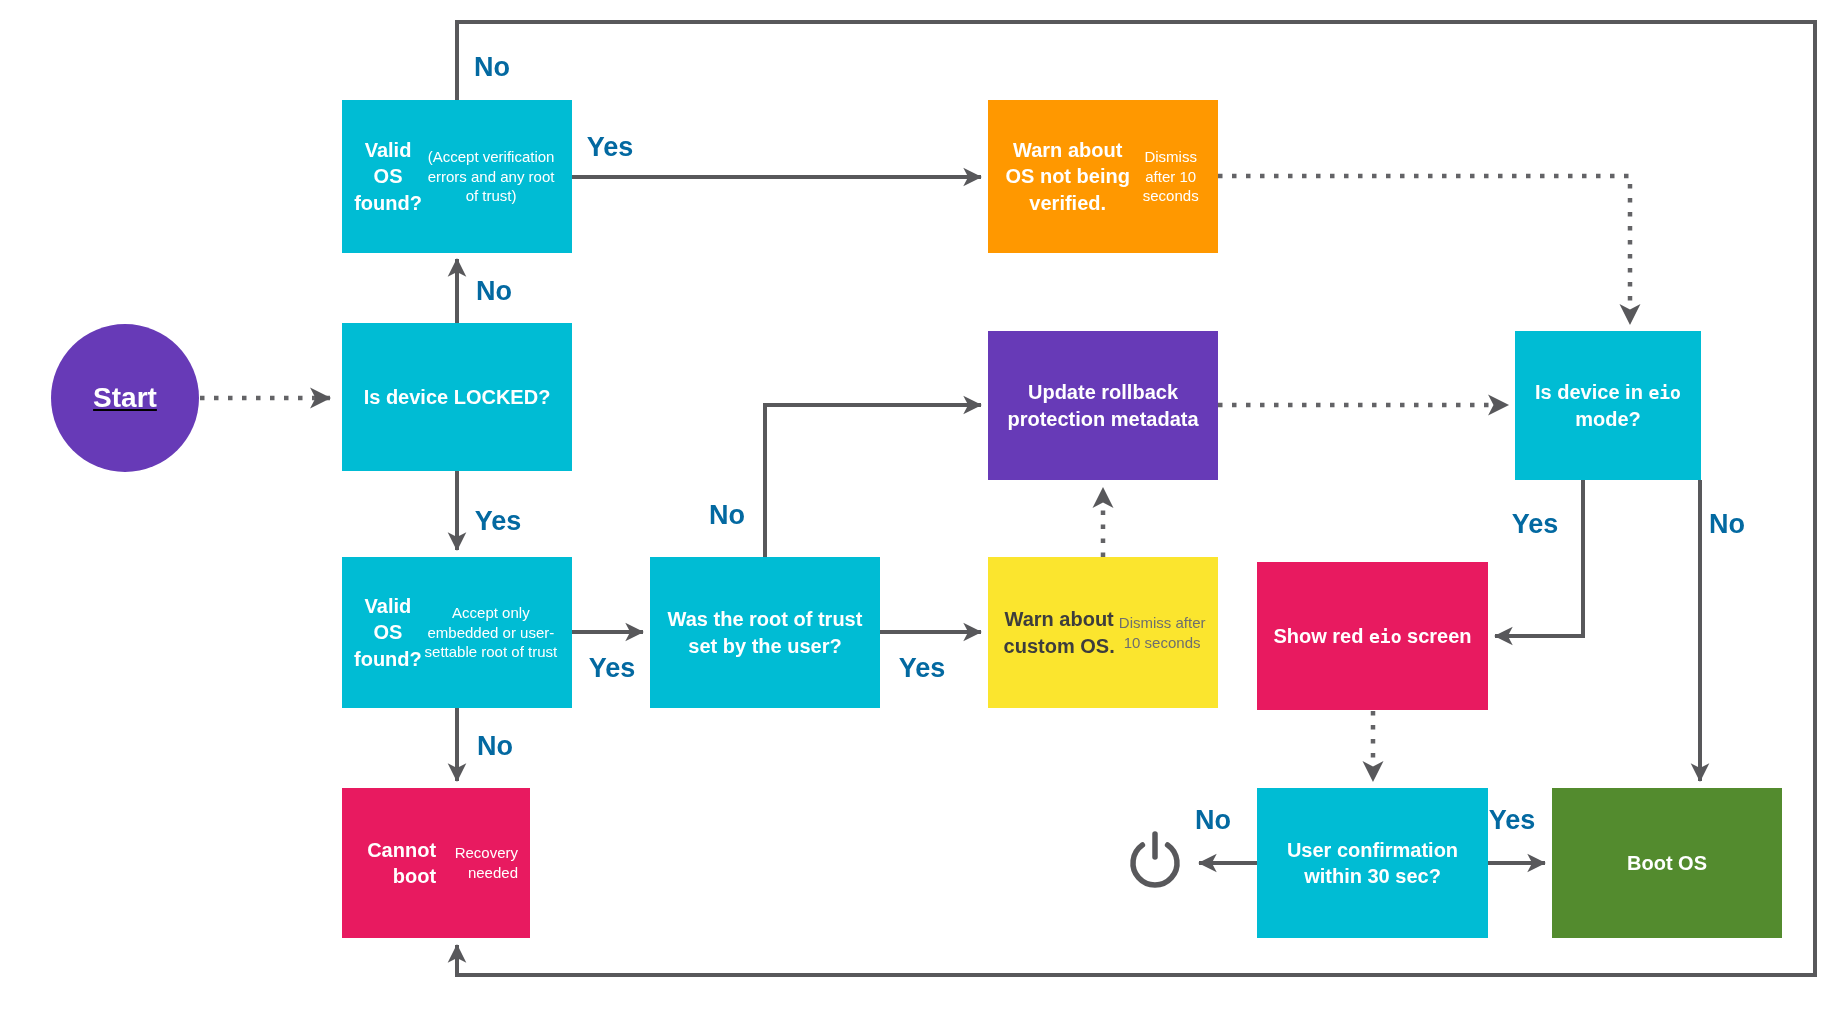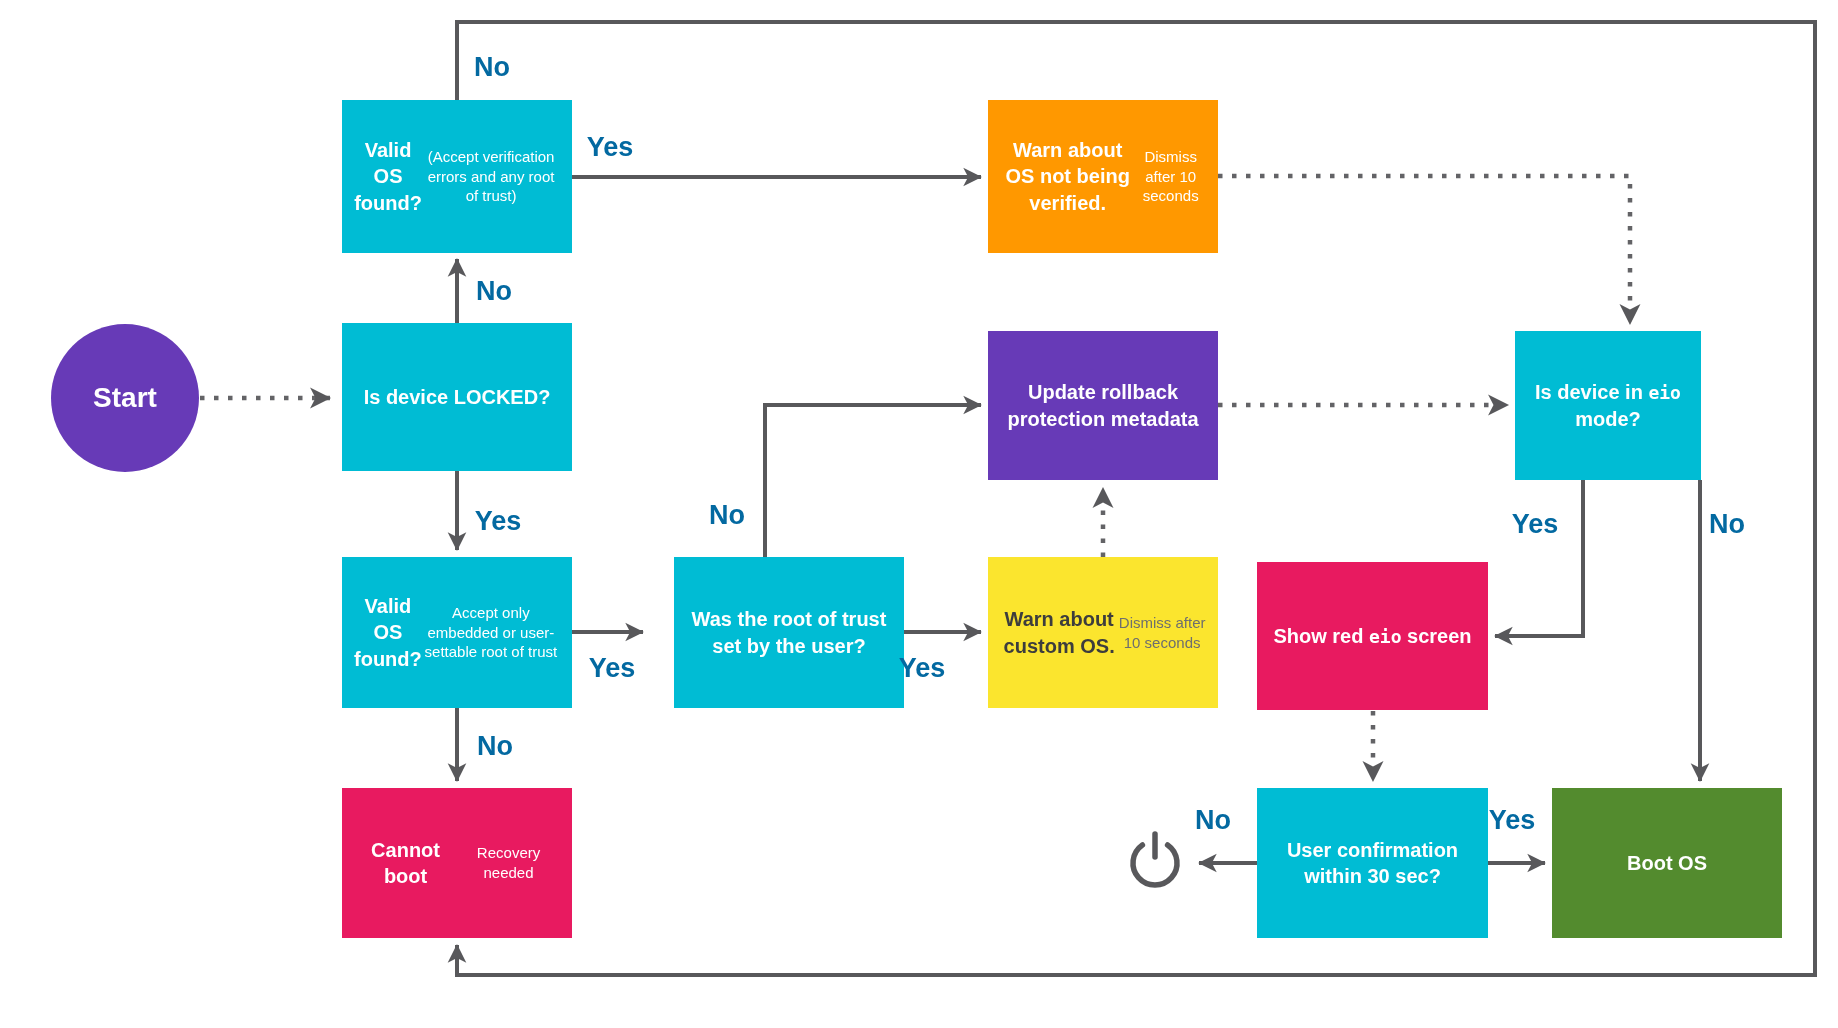--- a/index.html
+++ b/index.html
@@ -12,21 +12,21 @@
   .node .body{font-weight:normal;font-size:15px;line-height:1.32;color:#ffffff;}
   .mono{font-family:"DejaVu Sans Mono",monospace;font-size:18px;}
   .cyan{background:#00BCD4;}
   .orange{background:#FF9800;text-align:center;}
   .purple{background:#673AB7;}
   .yellow{background:#FBE52E;}
   .yellow .title{color:#3d3d3d;}
   .yellow .body{color:#6e6e6e;}
   .pink{background:#E81A60;}
   .green{background:#538B2E;}
-  .circle{border-radius:50%;}
+  .circle{border-radius:50%;text-decoration:underline;}
   .edge-label{position:absolute;transform:translate(-50%,-50%);font-weight:bold;font-size:27px;color:#0369a1;white-space:nowrap;}
 </style>
 </head>
 <body>
 
 <div class="canvas">
 
   <svg class="layer" width="1838" height="1028" viewBox="0 0 1838 1028">
     <defs>
       <marker id="arrow" viewBox="0 0 12 12" refX="10.5" refY="6" markerWidth="5.6" markerHeight="5.6" orient="auto-start-reverse" markerUnits="strokeWidth">
@@ -87,34 +87,34 @@
 
   <div class="node cyan" style="left:1515px;top:331px;width:186px;height:149px;">
     <span class="title"><span>Is device in </span><span class="mono">eio</span><span> mode?</span></span>
   </div>
 
   <div class="node cyan" style="left:342px;top:557px;width:230px;height:151px;">
     <span class="title">Valid OS found?</span>
     <span class="body">Accept only embedded or user-settable root of trust</span>
   </div>
 
-  <div class="node cyan" style="left:650px;top:557px;width:230px;height:151px;margin-left:24px;">
+  <div class="node cyan" style="left:650px;top:557px;width:230px;height:151px;">
     <span class="title">Was the root of trust set by the user?</span>
   </div>
 
   <div class="node yellow" style="left:988px;top:557px;width:230px;height:151px;">
     <span class="title">Warn about custom OS.</span>
     <span class="body">Dismiss after 10 seconds</span>
   </div>
 
   <div class="node pink" style="left:1257px;top:562px;width:231px;height:148px;">
     <span class="title"><span>Show red </span><span class="mono">eio</span><span> screen</span></span>
   </div>
 
-  <div class="node pink" style="left:342px;top:788px;width:230px;height:150px;">
+  <div class="node pink" style="left:342px;top:788px;width:188px;height:150px;text-align:right;">
     <span class="title">Cannot boot</span>
     <span class="body">Recovery needed</span>
   </div>
 
   <div class="node cyan" style="left:1257px;top:788px;width:231px;height:150px;">
     <span class="title">User confirmation within 30 sec?</span>
   </div>
 
   <div class="node green" style="left:1552px;top:788px;width:230px;height:150px;">
     <span class="title">Boot OS</span>

